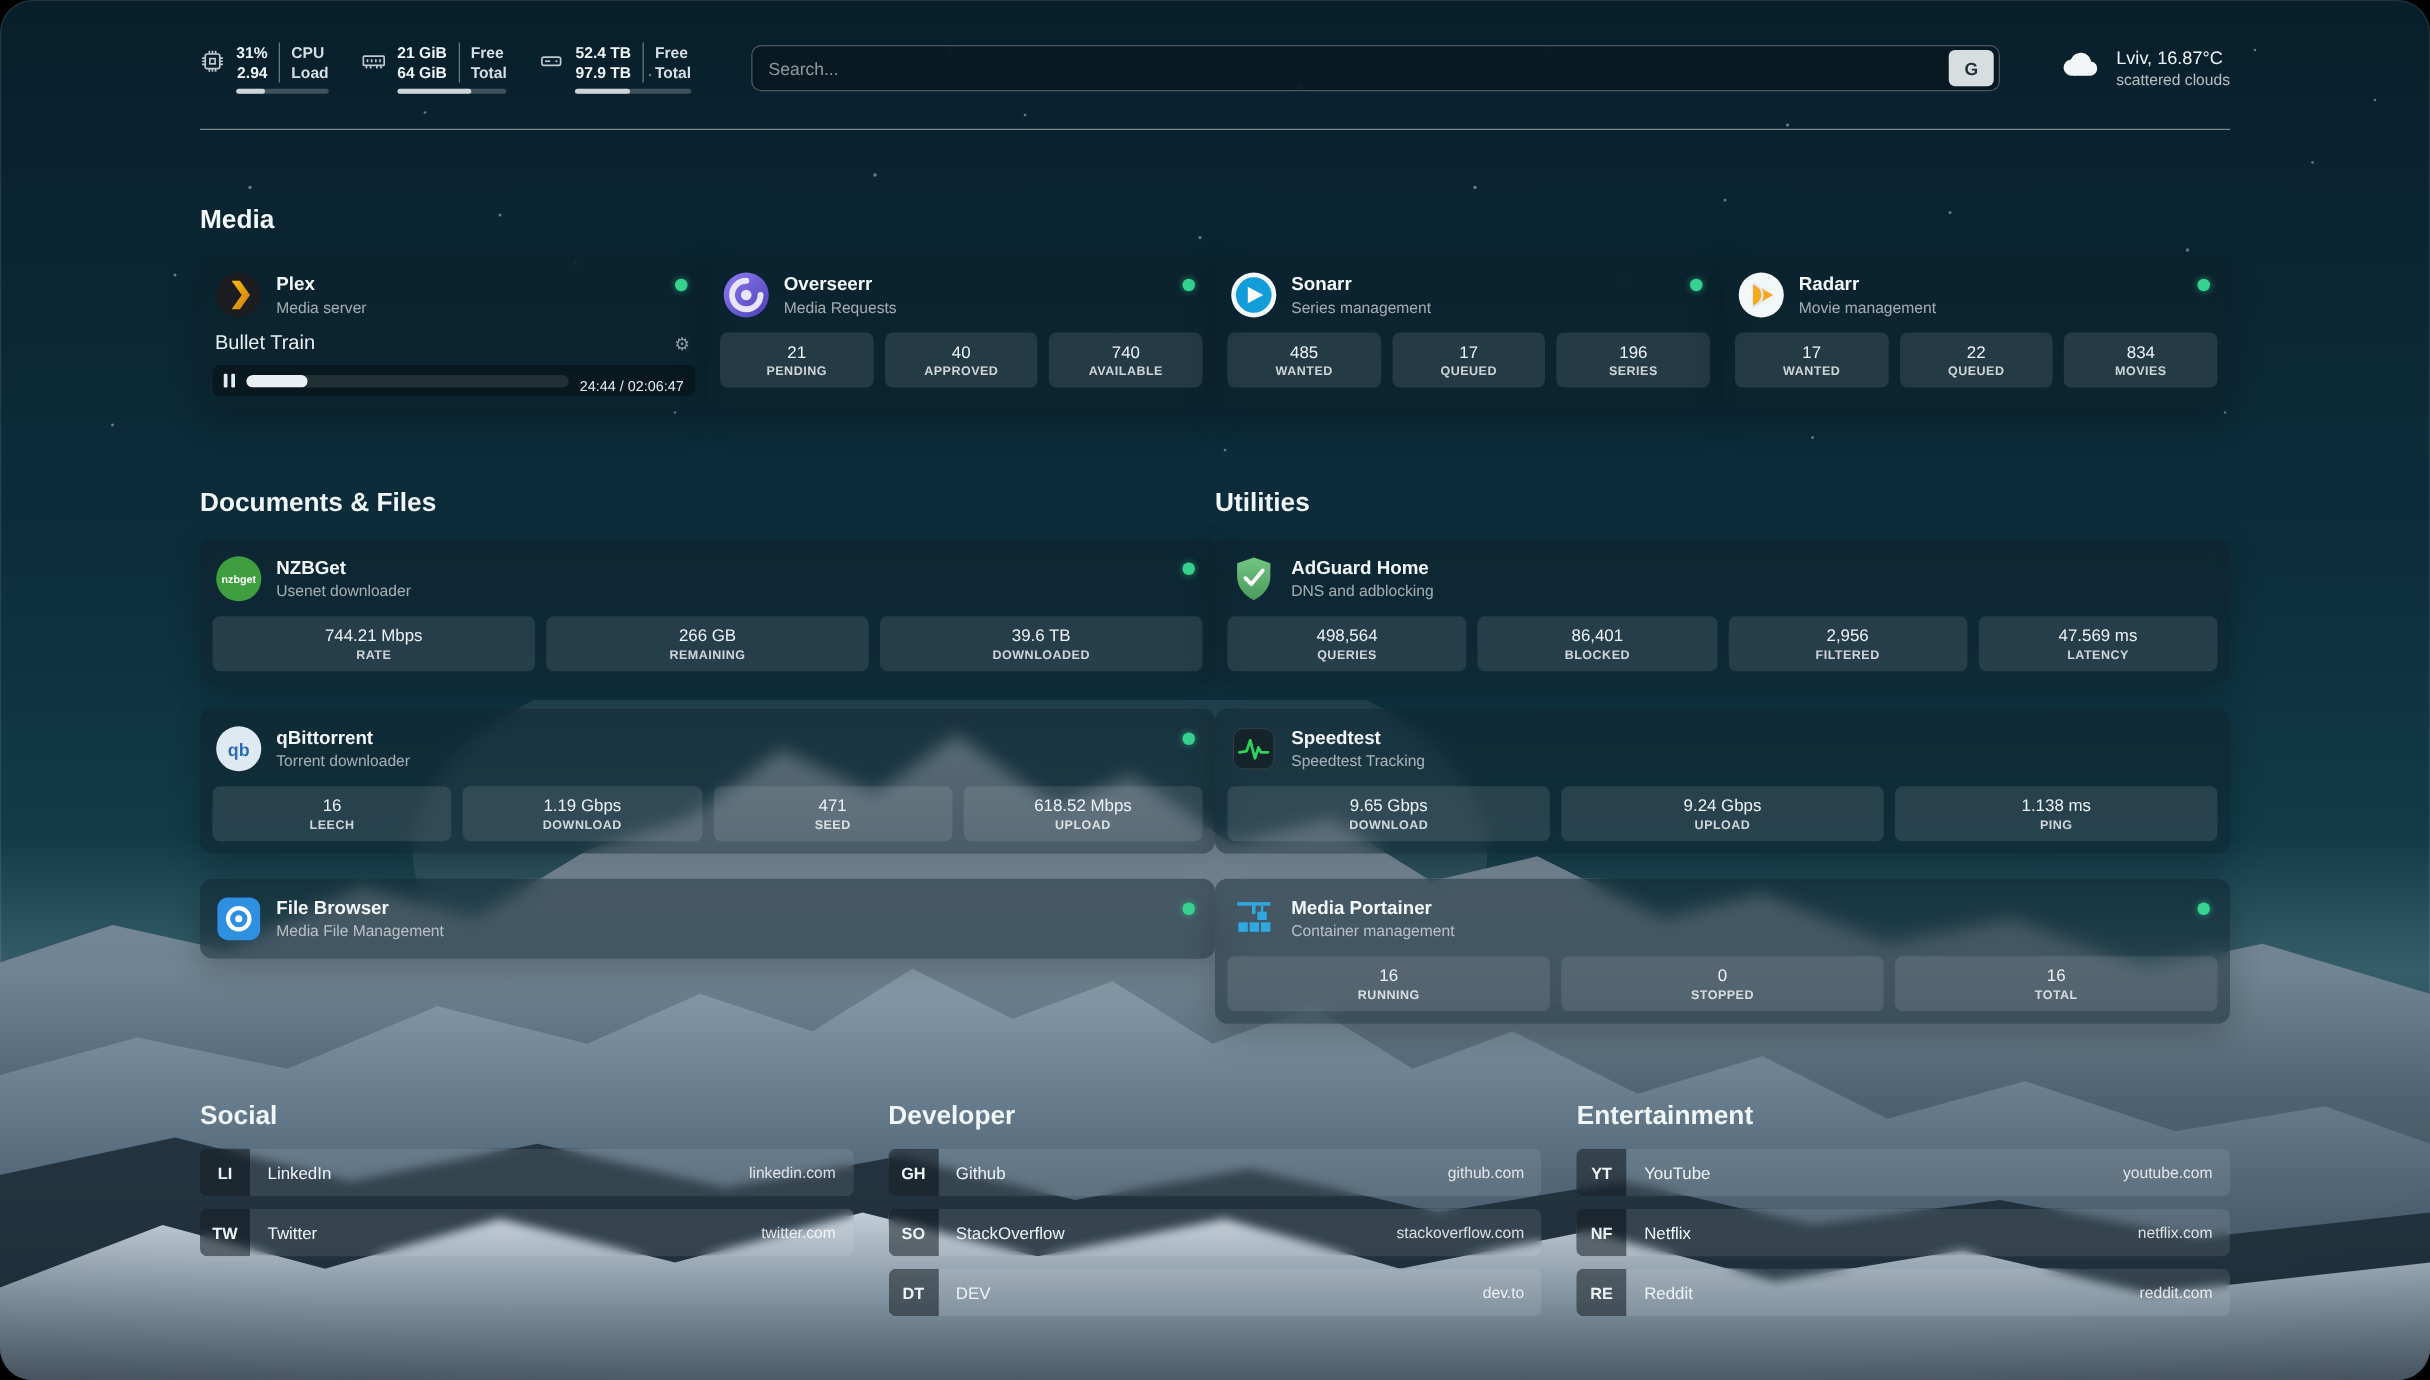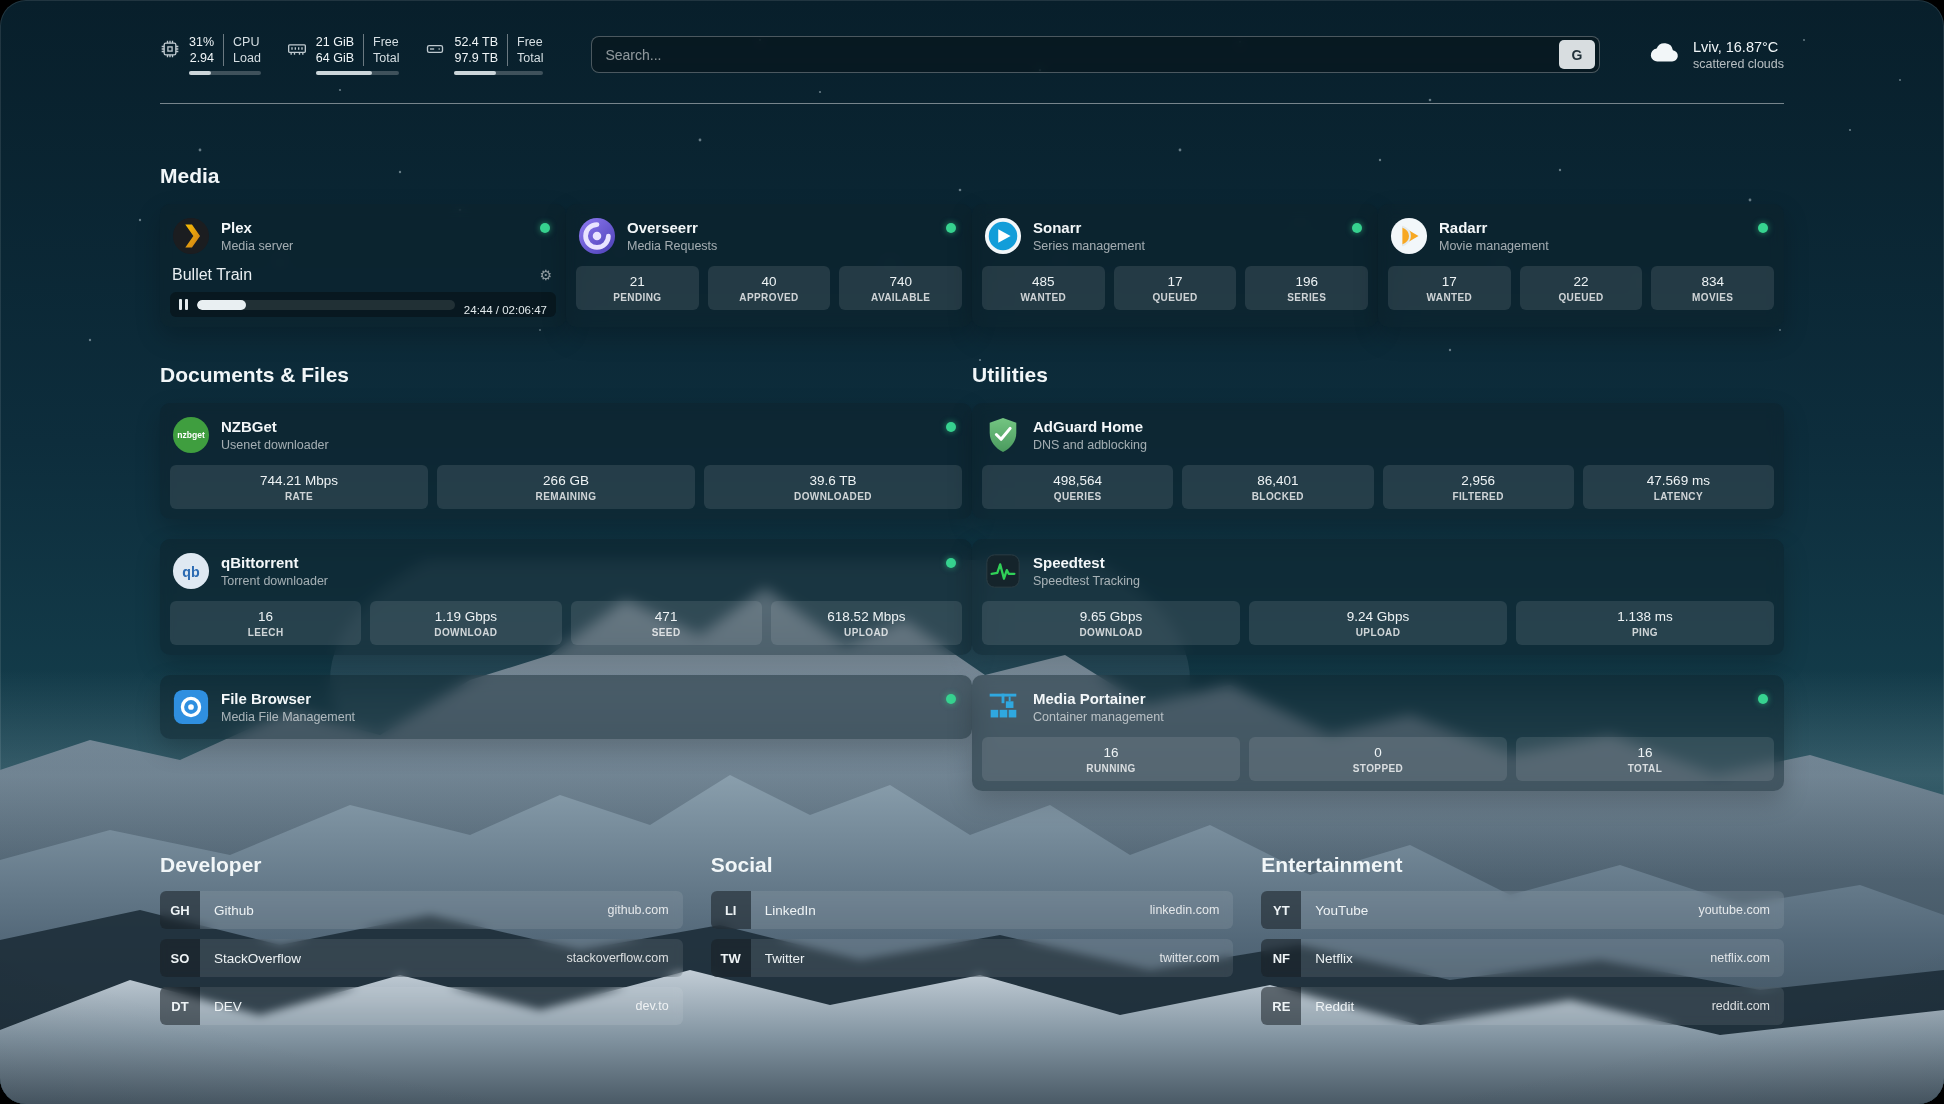--- a/index.html
+++ b/index.html
@@ -12,21 +12,21 @@
   .bg-stars { top:0; height:560px; }
   .bg-mountains { bottom:0; height:544px; }
   .vignette { top:0; height:1104px;
     background: radial-gradient(130% 110% at 50% 42%, rgba(0,0,0,0) 55%, rgba(0,5,12,.38) 100%); }
   .content { position:relative; z-index:2; padding:0 160px; color:#eaf0f3; }
 
   
   .topbar { display:flex; align-items:center; gap:26px; padding-top:34px; }
   .res { display:flex; align-items:flex-start; gap:9px; }
   .res-icon { margin-top:5px; opacity:.92; }
-  .res-cols { display:flex; }
+  .res-cols { display:flex;font-weight:bold; }
   .res-col { display:flex; flex-direction:column; font-size:12.5px; line-height:16px; }
   .res-col.vals { align-items:flex-end; padding-right:9px; color:#f0f5f7; }
   .res-col.labs { border-left:1px solid rgba(255,255,255,.4); padding-left:9px; color:#d6dfe3; }
   .res-bar { margin-top:5px; height:4px; border-radius:2px; background:rgba(255,255,255,.22); }
   .res-bar i { display:block; height:100%; border-radius:2px; background:#ccd6da; }
 
   .search { flex:1; display:flex; align-items:center; height:37px; margin:0 22px;
             background:rgba(8,20,26,.55); border:1px solid rgba(255,255,255,.28);
             border-radius:8px; padding:3px 4px 3px 13px; backdrop-filter:blur(4px); }
   .search input { flex:1; background:transparent; border:none; outline:none; color:#e3eaee; font-size:14px;
@@ -67,21 +67,21 @@
   .plex-title { font-size:16px; color:#e9eff2; }
   .gear { font-size:14px; color:rgba(255,255,255,.55); cursor:pointer; line-height:1; }
   .player { display:flex; align-items:center; gap:9px; background:rgba(6,16,22,.6);
             border-radius:6px; height:25px; padding:0 9px; }
   .pause-btn { display:flex; gap:3px; background:none; border:none; cursor:pointer; padding:0; }
   .pause-btn i { width:3px; height:11px; background:#e4ebee; border-radius:1px; }
   .player-track { flex:1; height:10px; border-radius:5px; background:rgba(255,255,255,.10); overflow:hidden; }
   .player-fill { height:100%; width:19%; background:#e9eff2; border-radius:5px; }
   .player-time { font-size:11.5px; color:#e4ebee; white-space:nowrap;margin-top:10px; }
 
-  .two-col { display:grid; grid-template-columns:1fr 1fr; margin-top:36px; }
+  .two-col { display:grid; grid-template-columns:1fr 1fr; margin-top:64px; }
   .stack { display:flex; flex-direction:column; gap:20px; margin-top:16px; }
 
   
   .bookmarks { display:grid; grid-template-columns:1fr 1fr 1fr; gap:28px; margin-top:62px; padding-bottom:44px; }
   .bm-rows { margin-top:14px; }
   .bm-row { display:flex; align-items:center; height:38px; background:rgba(255,255,255,.09);
             border-radius:6px; overflow:hidden; margin-bottom:10px; cursor:pointer; backdrop-filter:blur(4px); }
   .bm-abbr { width:40px; height:100%; background:rgba(4,12,17,.5); display:flex; align-items:center;
              justify-content:center; font-size:13px; font-weight:600; color:#eef3f5; flex:0 0 40px; }
   .bm-name { padding-left:14px; font-size:13.5px; color:#eef3f5; }
@@ -596,20 +596,36 @@
               </div>
             </div>
           </div>
         </div>
       </div>
     </div>
 
     <div class="bookmarks">
 
       <div>
+        <h2 class="section-title">Social</h2>
+        <div class="bm-rows">
+          <div class="bm-row">
+            <span class="bm-abbr">LI</span>
+            <span class="bm-name">LinkedIn</span>
+            <span class="bm-url">linkedin.com</span>
+          </div>
+          <div class="bm-row">
+            <span class="bm-abbr">TW</span>
+            <span class="bm-name">Twitter</span>
+            <span class="bm-url">twitter.com</span>
+          </div>
+        </div>
+      </div>
+
+      <div>
         <h2 class="section-title">Developer</h2>
         <div class="bm-rows">
           <div class="bm-row">
             <span class="bm-abbr">GH</span>
             <span class="bm-name">Github</span>
             <span class="bm-url">github.com</span>
           </div>
           <div class="bm-row">
             <span class="bm-abbr">SO</span>
             <span class="bm-name">StackOverflow</span>
@@ -617,36 +633,20 @@
           </div>
           <div class="bm-row">
             <span class="bm-abbr">DT</span>
             <span class="bm-name">DEV</span>
             <span class="bm-url">dev.to</span>
           </div>
         </div>
       </div>
 
       <div>
-        <h2 class="section-title">Social</h2>
-        <div class="bm-rows">
-          <div class="bm-row">
-            <span class="bm-abbr">LI</span>
-            <span class="bm-name">LinkedIn</span>
-            <span class="bm-url">linkedin.com</span>
-          </div>
-          <div class="bm-row">
-            <span class="bm-abbr">TW</span>
-            <span class="bm-name">Twitter</span>
-            <span class="bm-url">twitter.com</span>
-          </div>
-        </div>
-      </div>
-
-      <div>
         <h2 class="section-title">Entertainment</h2>
         <div class="bm-rows">
           <div class="bm-row">
             <span class="bm-abbr">YT</span>
             <span class="bm-name">YouTube</span>
             <span class="bm-url">youtube.com</span>
           </div>
           <div class="bm-row">
             <span class="bm-abbr">NF</span>
             <span class="bm-name">Netflix</span>

